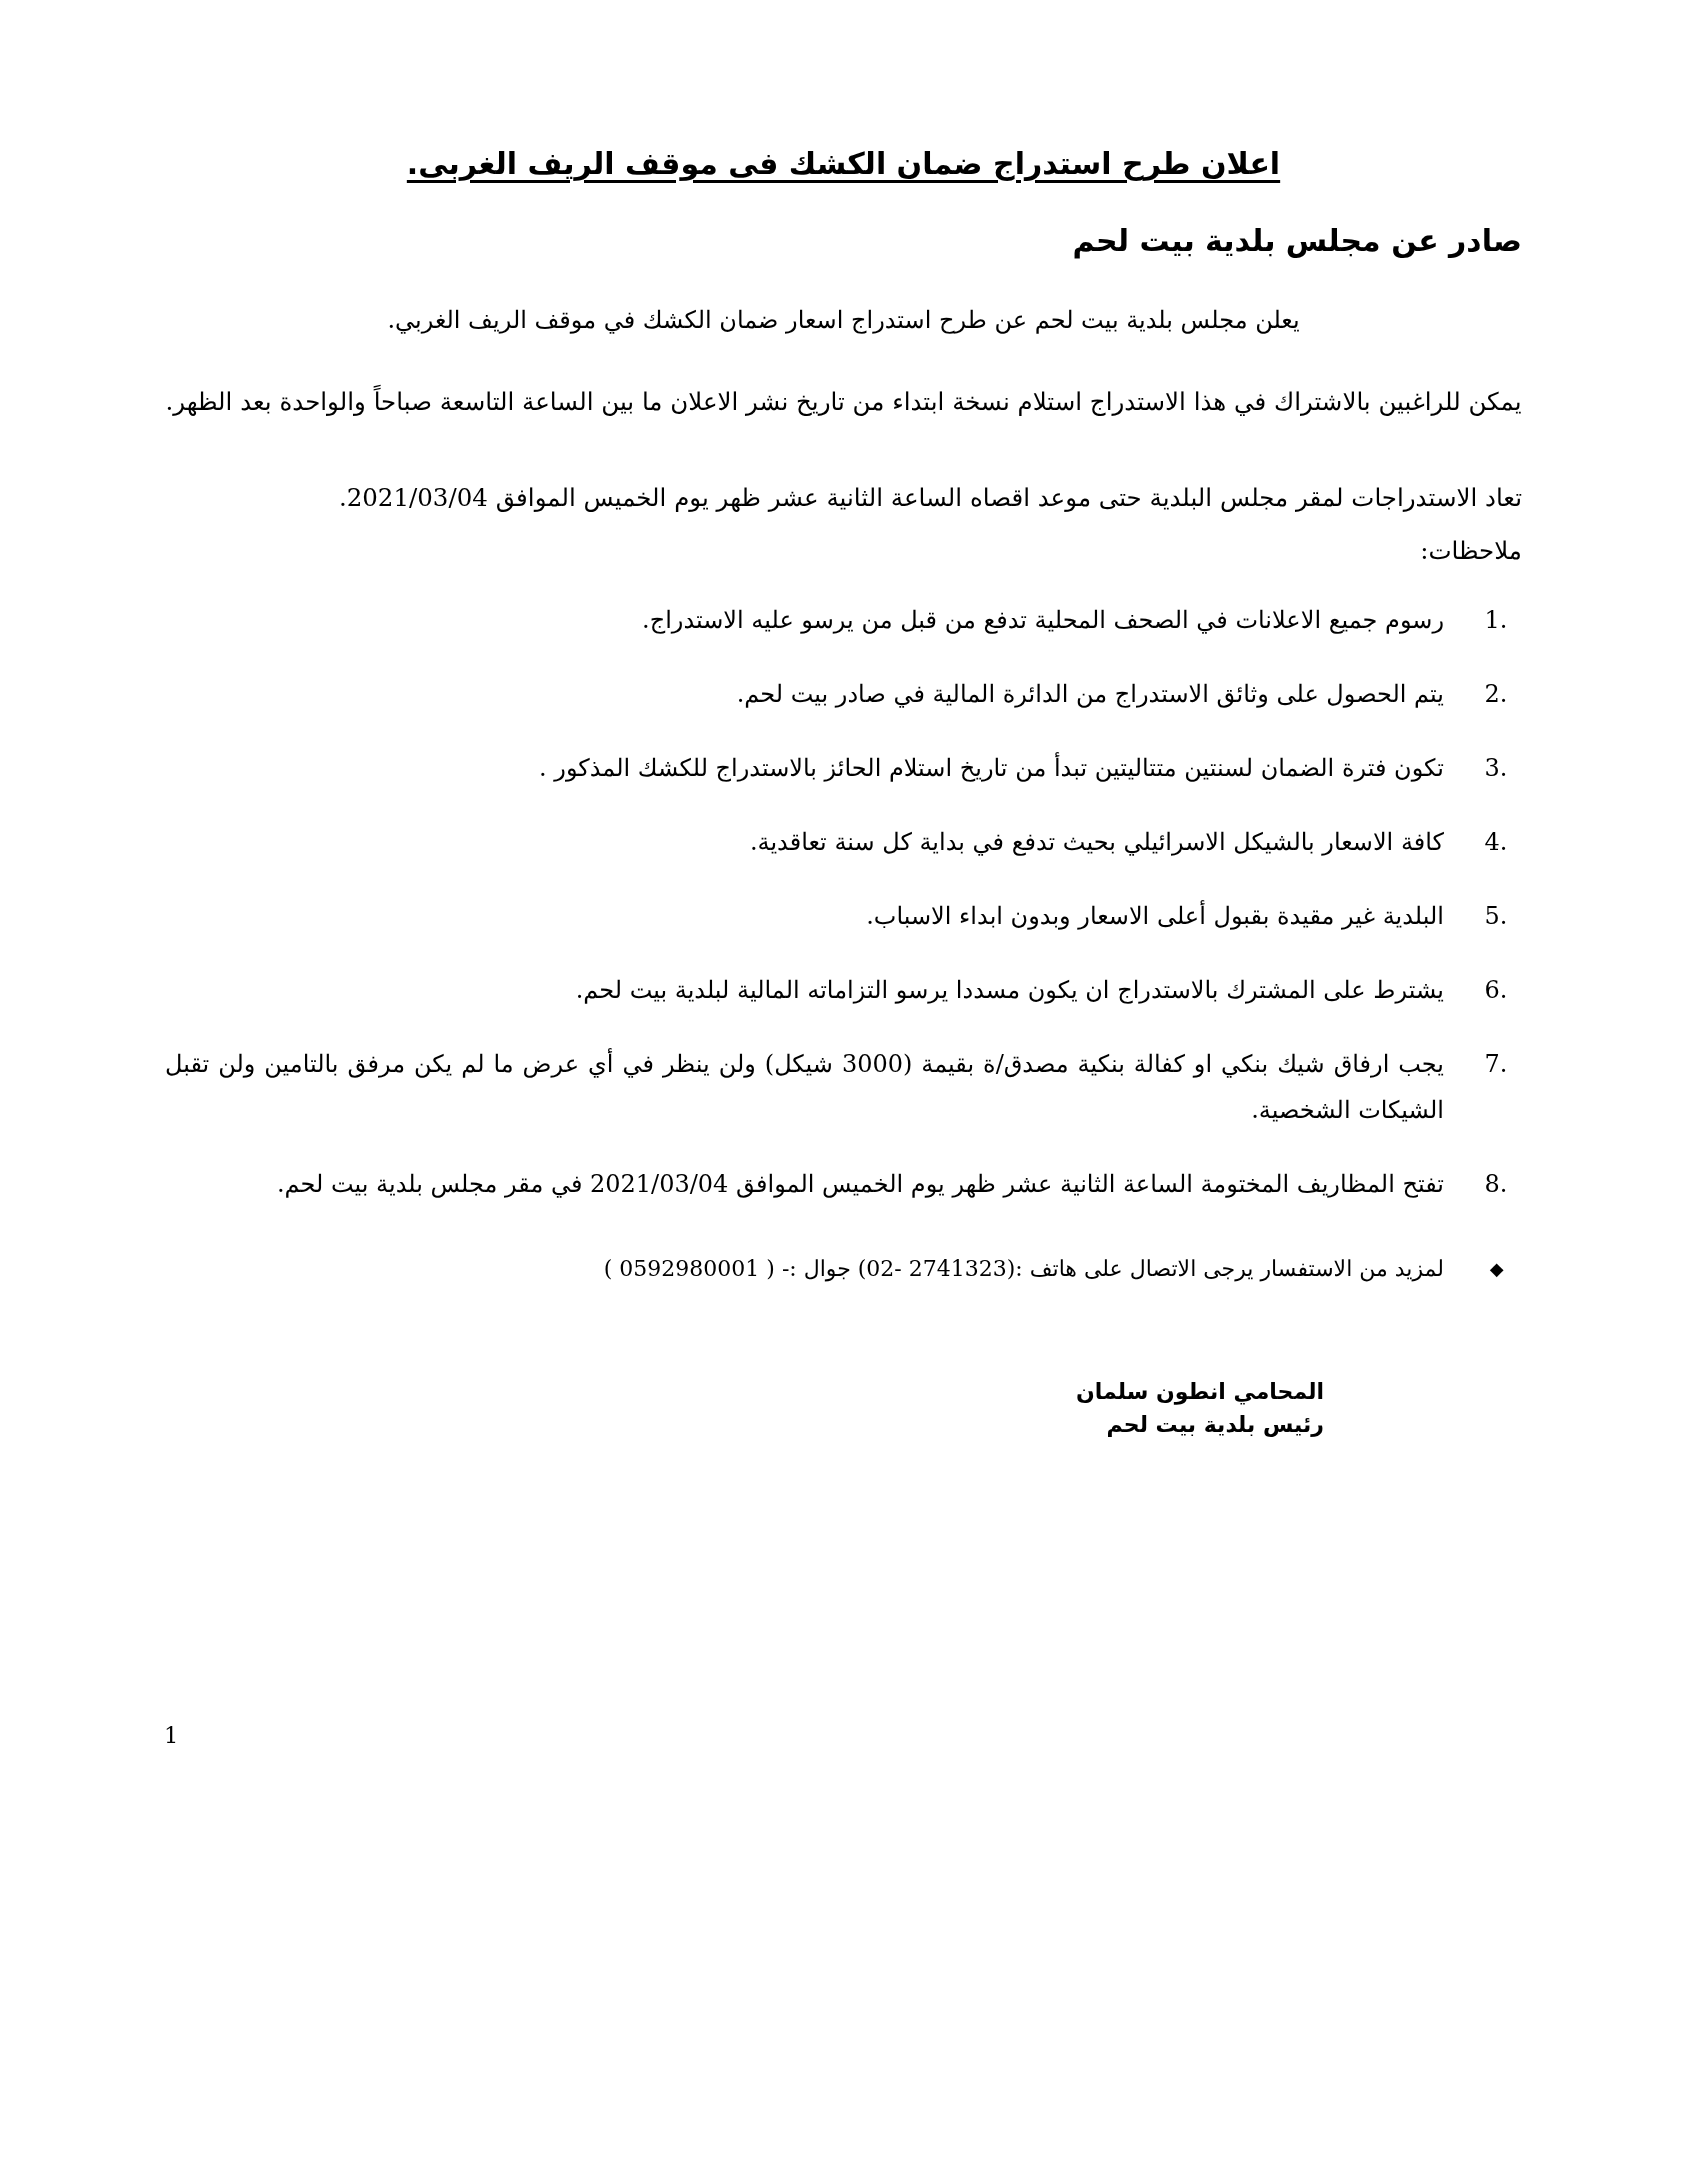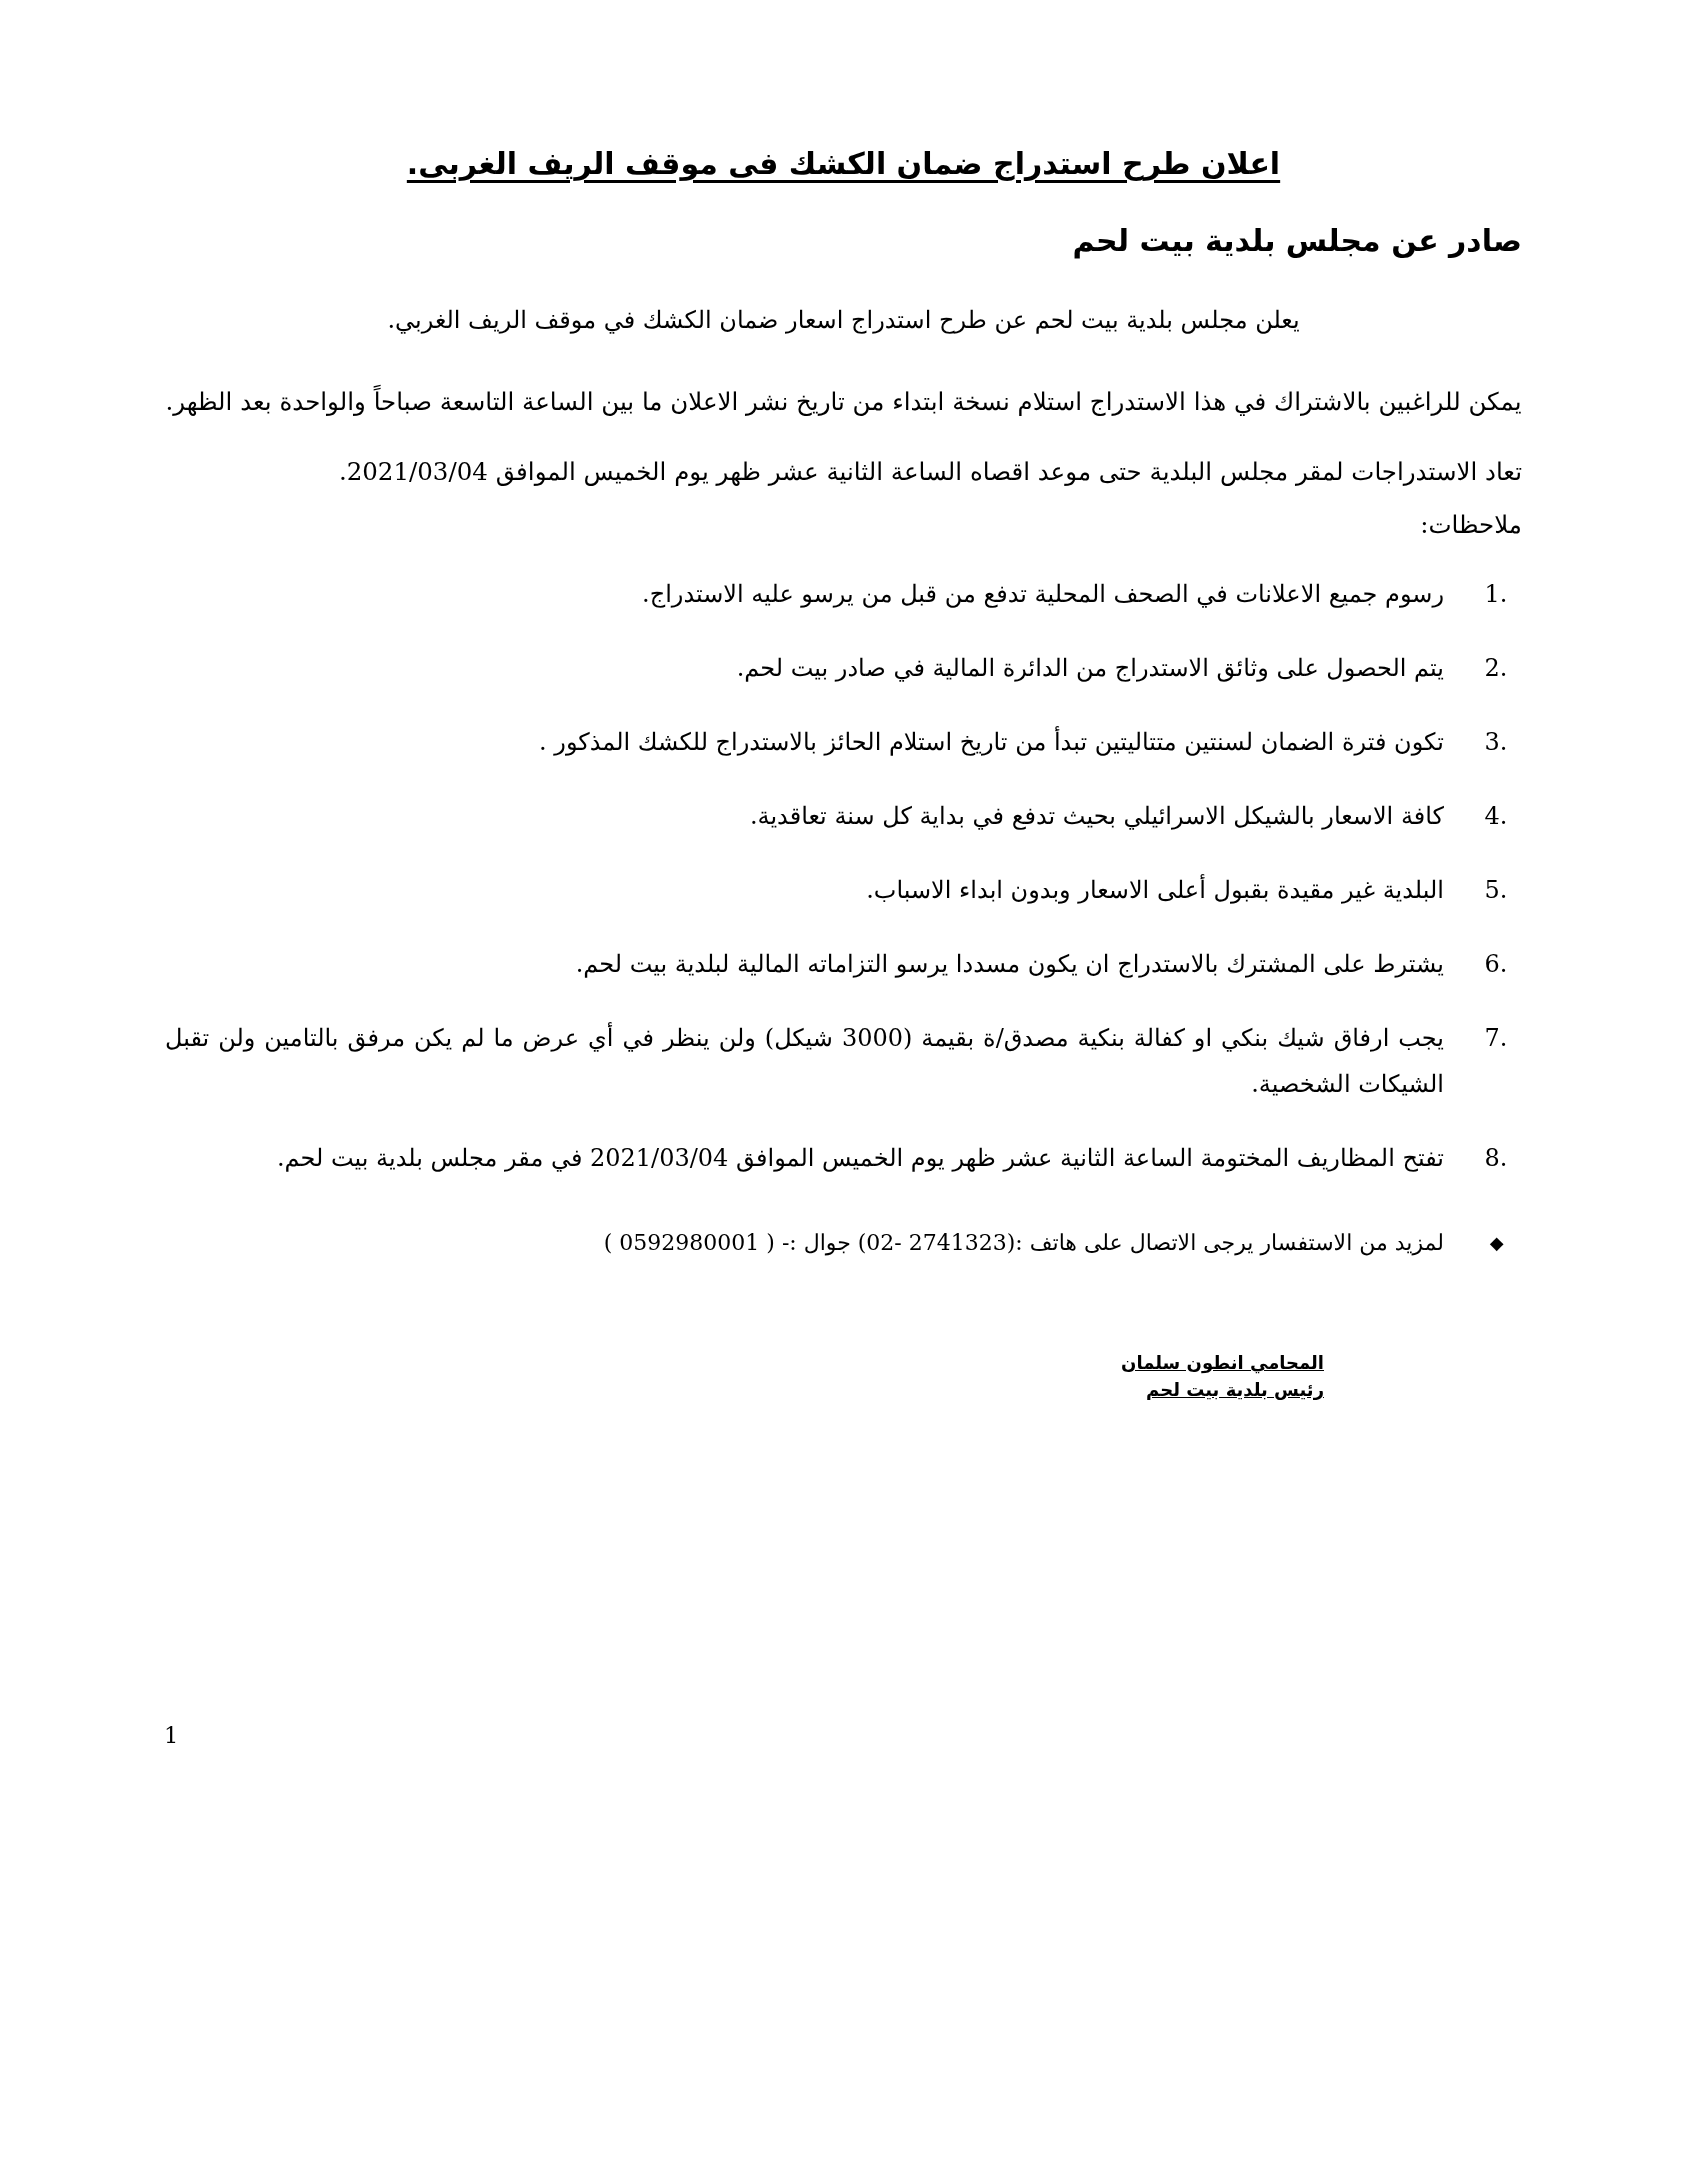--- a/index.html
+++ b/index.html
@@ -63,21 +63,21 @@
 
   
   .para {
     font-size: 24.5px;
     line-height: 2.05;
     margin-top: 38px;
     text-align: justify;
     text-align-last: center;
   }
   .para.deadline {
-    margin-top: 22px;
+    margin-top: 48px;
     text-align: center;
     text-align-last: right;
     line-height: 1.9;
   }
   .notes-head {
     font-size: 24.5px;
     line-height: 1.8;
     margin-top: 6.6px;
     text-align: right;
   }
@@ -123,23 +123,22 @@
     line-height: 1.95;
   }
   .contact-text { display: inline; }
 
   
   .signature {
     margin-top: 86px;
     margin-right: 198px;
     font-family: "DejaVu Sans", "Liberation Sans", sans-serif;
     font-weight: bold;
-    font-size: 18px;
+    font-size: 22px;
     line-height: 1.5;
-    text-decoration: underline;
   }
   .signature .srow { display: block; }
 
   
   .page-number {
     position: absolute;
     left: 164px;
     bottom: 111px;
     direction: ltr;
     font-family: "DejaVu Serif", "Liberation Serif", serif;

